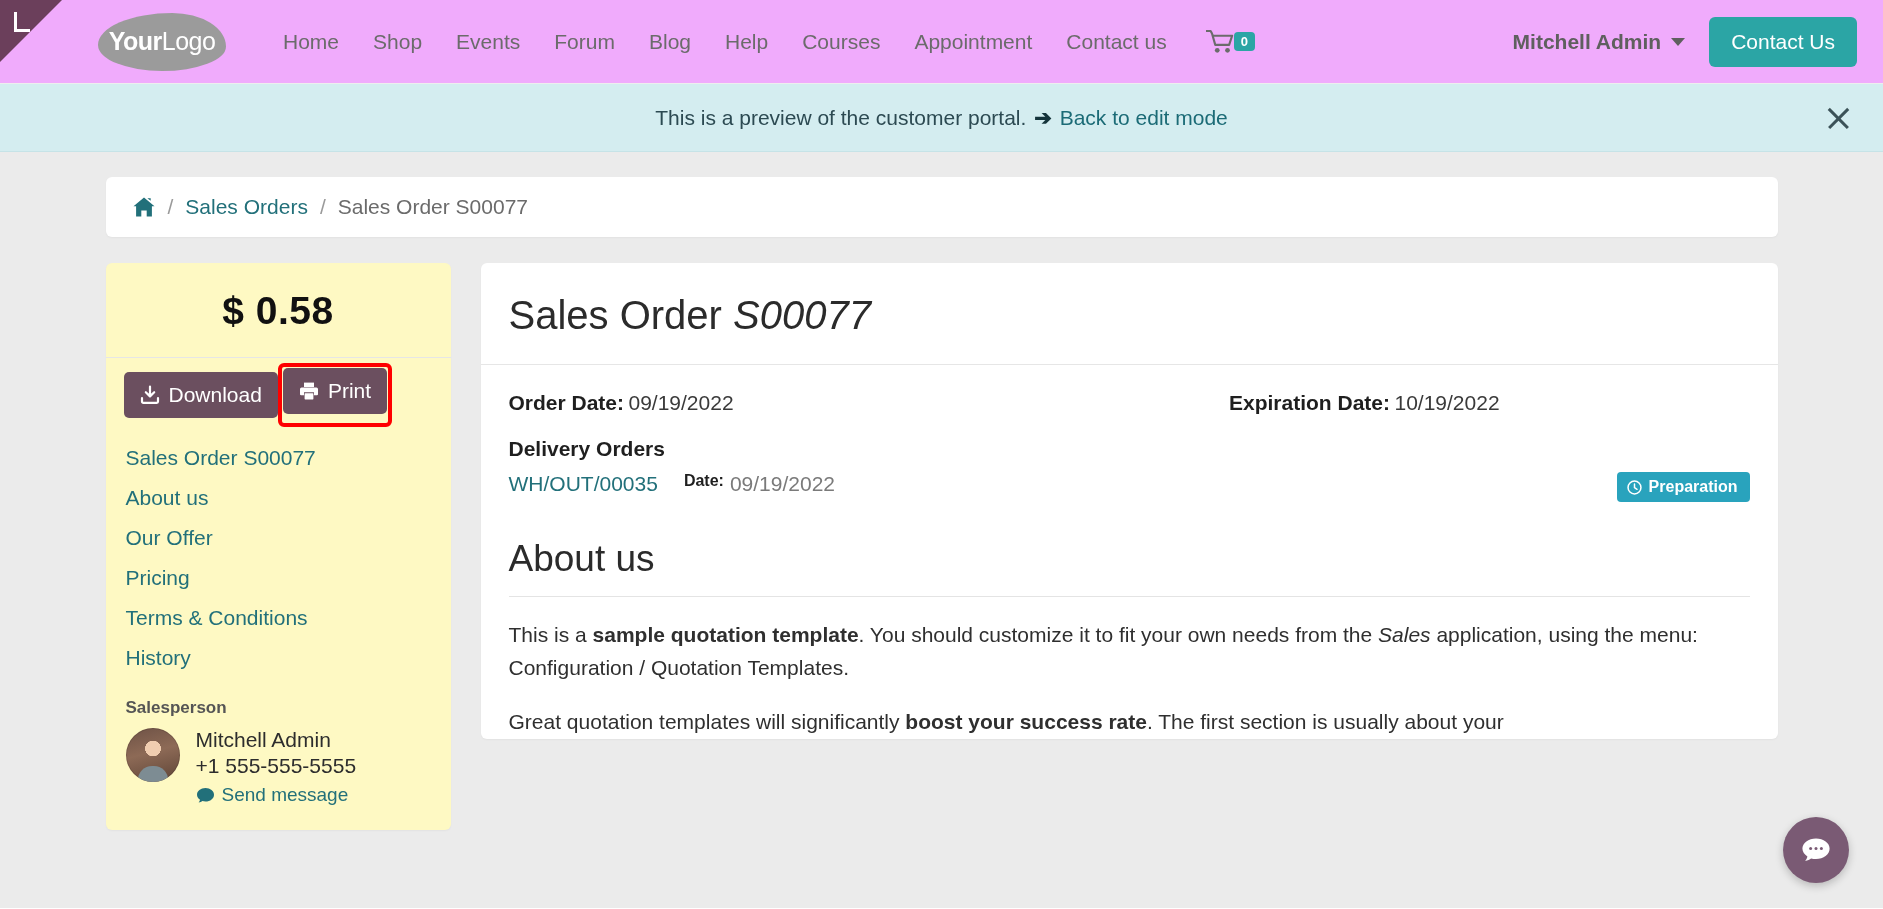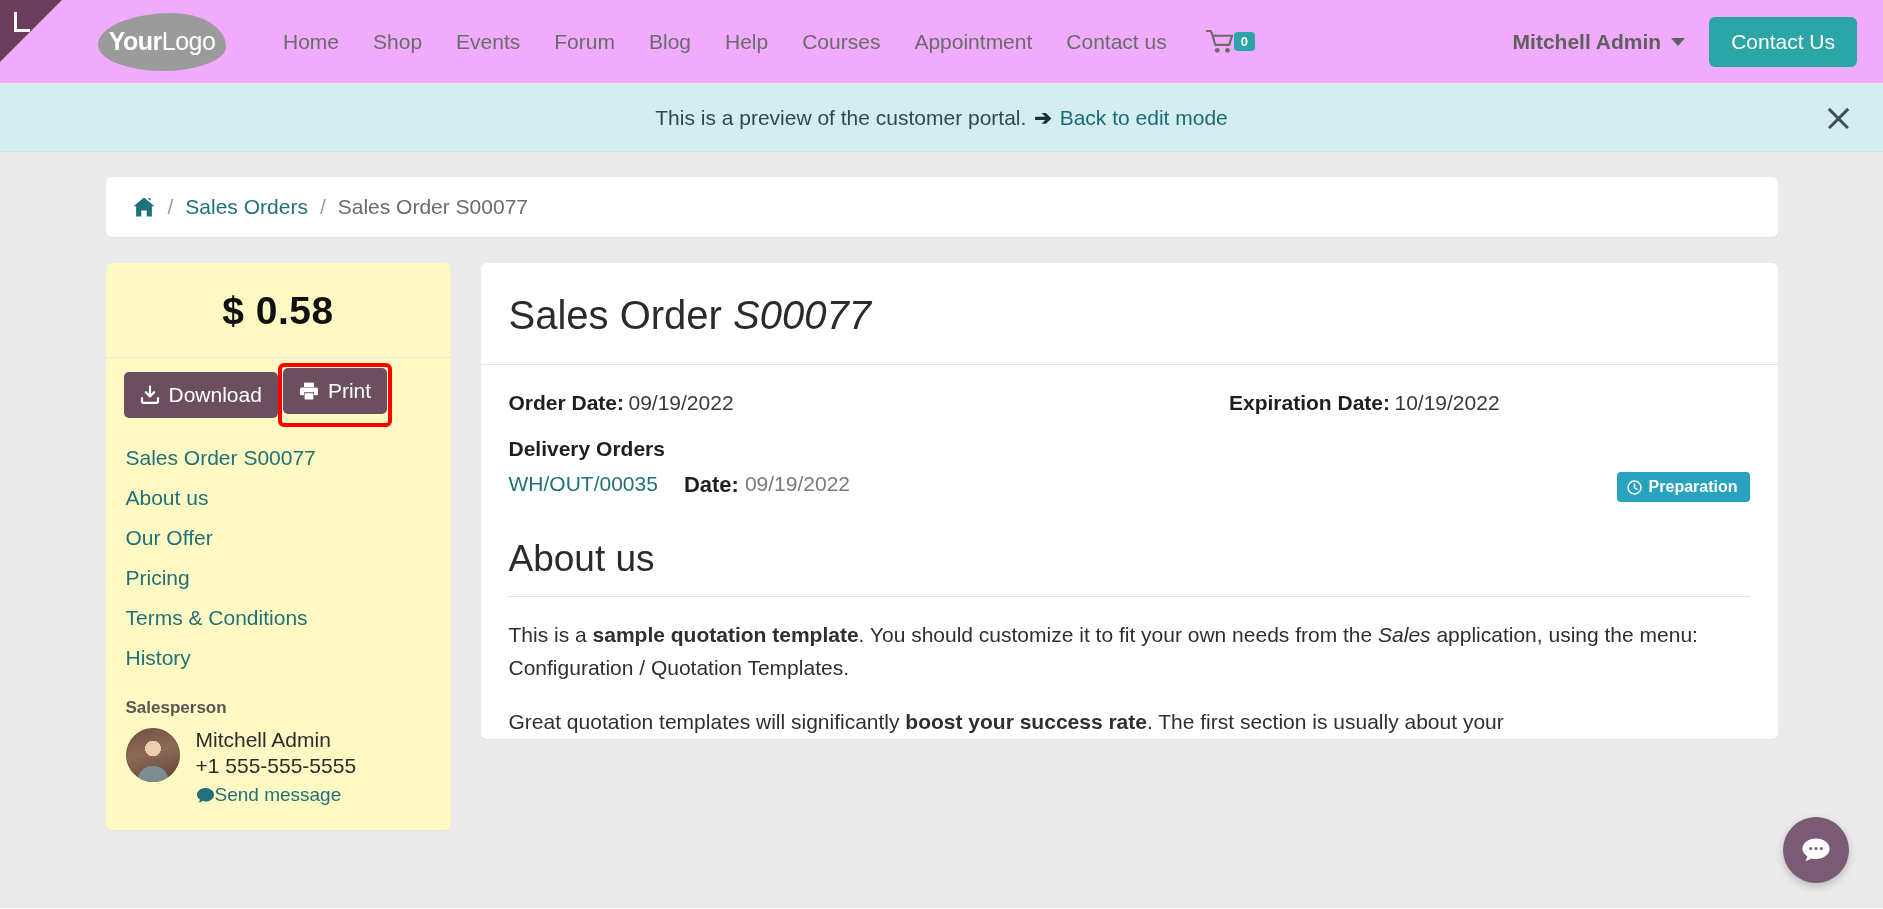--- a/index.html
+++ b/index.html
@@ -295,21 +295,21 @@
   }
   .sp-info { display: flex; flex-direction: column; gap: 2px; }
   .sp-name { font-size: 21px; color: #2d2d2d; white-space: nowrap; }
   .sp-phone { font-size: 21px; color: #2d2d2d; white-space: nowrap; }
   .sp-msg {
     font-size: 19px;
     color: #22707a;
     text-decoration: none;
     display: flex;
     align-items: center;
-    gap: 0;
+    gap: 7px;
     margin-top: 4px;
     cursor: pointer;
     white-space: nowrap;
   }
 
   
   .main-panel {
     flex: 1;
     background: #ffffff;
     border-radius: 6px;
@@ -345,21 +345,21 @@
   .delivery-block { margin-bottom: 10px; }
   .del-title { font-size: 21px; font-weight: 700; color: #1f1f1f; margin-bottom: 11px; }
   .del-row { display: flex; align-items: flex-start; }
   .del-ref {
     font-size: 21px;
     color: #22707a;
     text-decoration: none;
     margin-right: 26px;
     cursor: pointer;
   }
-  .del-date-lbl { font-size: 22px; font-weight: 700; color: #1f1f1f; margin-right: 6px; }
+  .del-date-lbl { font-size: 16px; font-weight: 700; color: #1f1f1f; margin-right: 6px; }
   .del-date-val { font-size: 21px; color: #7a7a7a; }
   .status-badge {
     margin-left: auto;
     background: #29a3bd;
     color: #ffffff;
     font-size: 16px;
     font-weight: 700;
     border-radius: 4px;
     padding: 6px 12px 6px 10px;
     display: flex;

